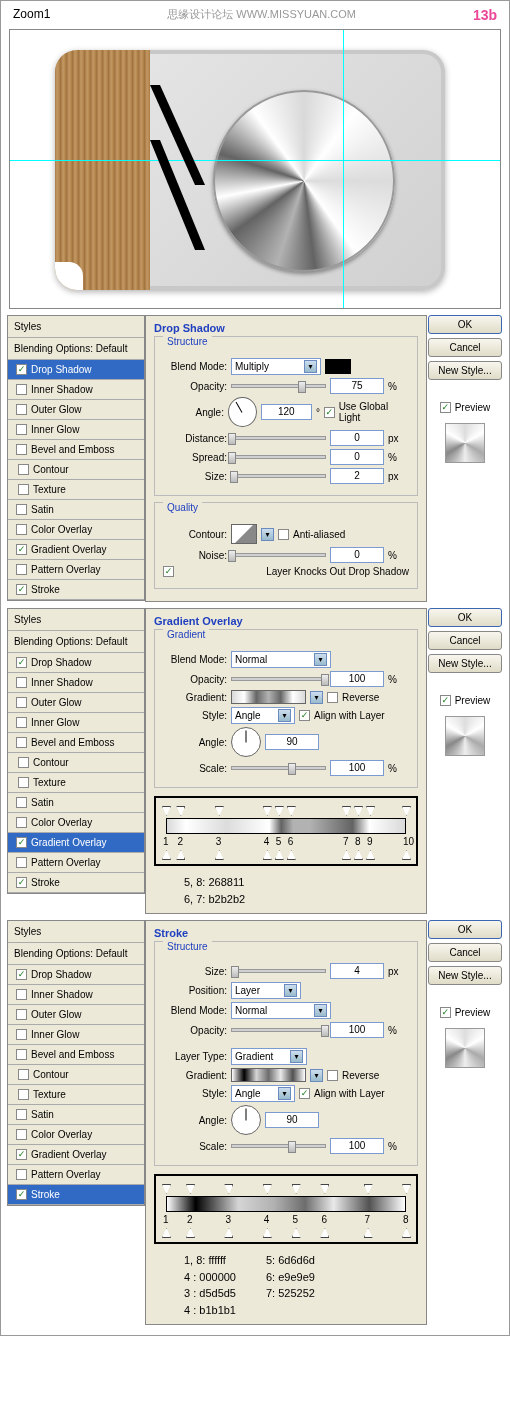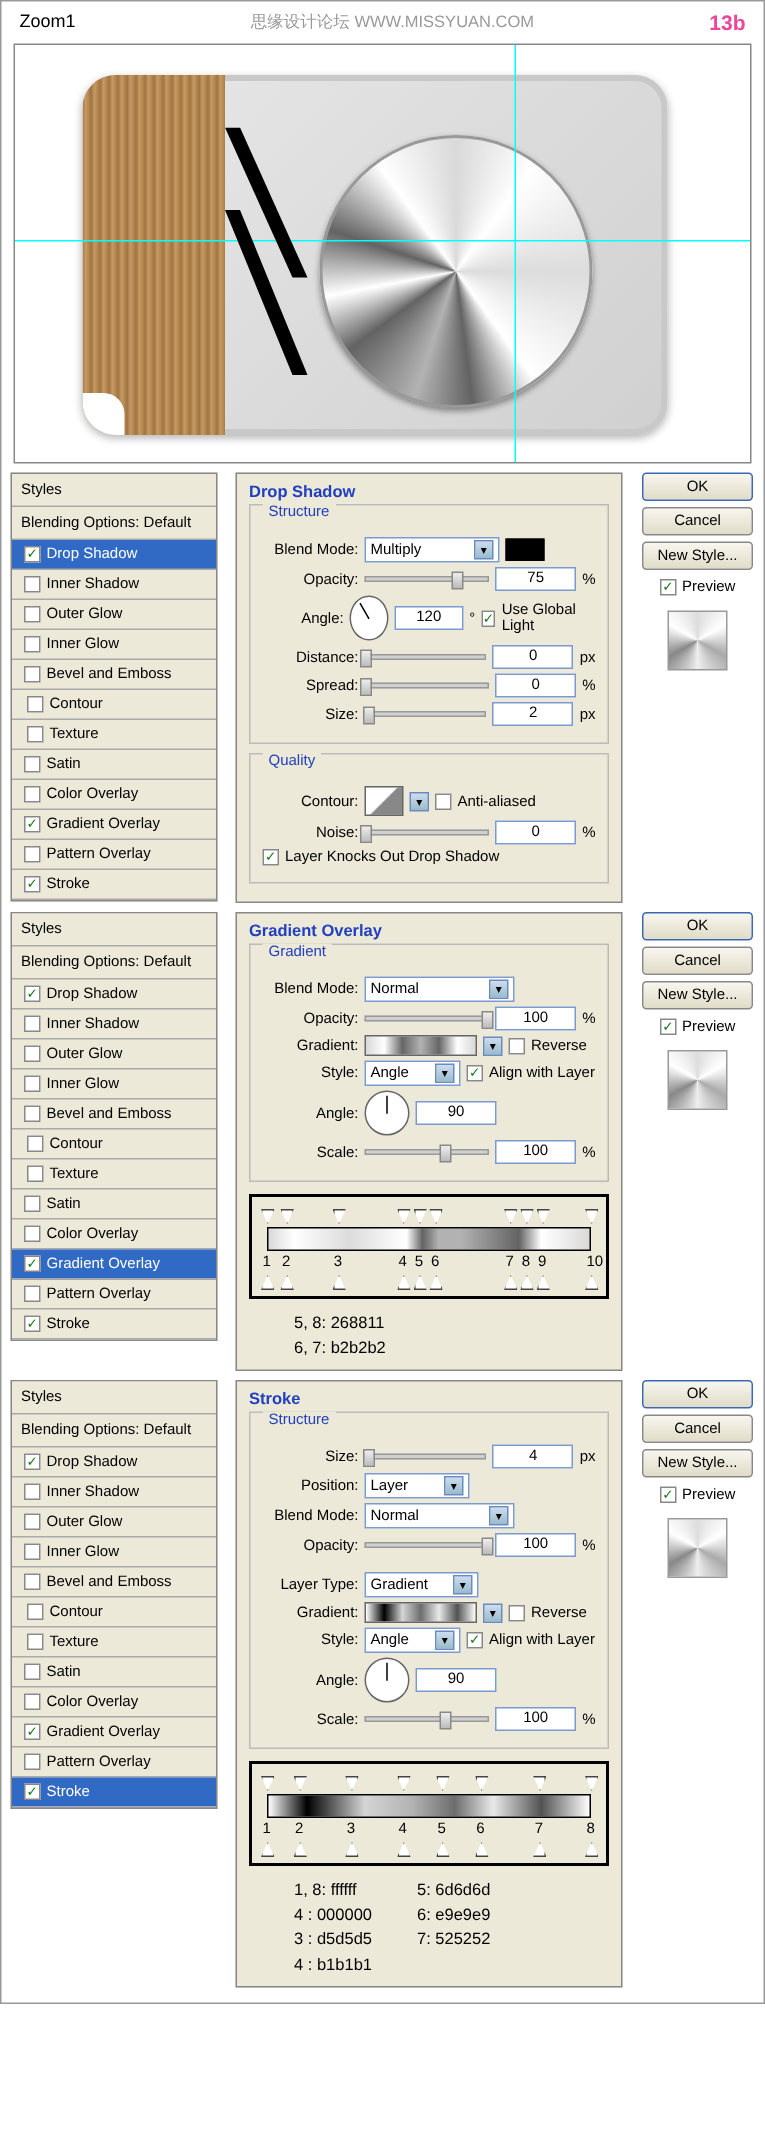--- a/index.html
+++ b/index.html
@@ -9,21 +9,21 @@
 .header-mid { color: #999; font-size: 11px; }
 .header-right { color: #ec4899; font-weight: bold; font-size: 14px; }
 .preview-img { position: relative; height: 280px; margin: 4px; border: 1px solid #888; background: #fff; }
 .device { position: absolute; left: 45px; top: 20px; width: 390px; height: 240px; border-radius: 22px; background: linear-gradient(135deg,#e8e8e8,#d0d0d0); box-shadow: 0 2px 6px rgba(0,0,0,.3), inset 0 0 0 4px #c8c8c8; overflow: hidden; }
 .wood { position: absolute; left: 0; top: 0; width: 95px; height: 240px; background: repeating-linear-gradient(90deg,#a67845,#c49964 2px,#b58850 4px,#9c6f3d 6px); }
 .notch { position: absolute; left: 0; bottom: 0; width: 28px; height: 28px; background: #fff; border-top-right-radius: 14px; }
 .knob { position: absolute; right: 50px; top: 40px; width: 182px; height: 182px; border-radius: 50%; background: conic-gradient(#d9d9d9,#fff 10%,#dcdcdc 25%,#fff 40%,#636363 48%,#b2b2b2 55%,#636363 65%,#fff 72%,#636363 80%,#fff 90%,#d9d9d9); box-shadow: 0 2px 4px rgba(0,0,0,.4), inset 0 0 0 2px #999; }
 .guide-h { position: absolute; left: 0; right: 0; top: 130px; height: 1px; background: #0ff; }
 .guide-v { position: absolute; top: 0; bottom: 0; left: 333px; width: 1px; background: #0ff; }
 
-.dialog-row { display: flex; gap: 12px; margin: 6px 2px; align-items: flex-start; }
+.dialog-row { display: flex; gap: 0; margin: 6px 2px; align-items: flex-start; }
 .styles-panel { width: 138px; border: 1px solid #888; background: #ece9d8; }
 .sp-title { background: #ece9d8; border-bottom: 1px solid #aaa; padding: 5px 6px; font-size: 10px; }
 .sp-blending { padding: 5px 6px; border-bottom: 1px solid #aaa; font-size: 10px; }
 .sp-item { display: flex; align-items: center; gap: 4px; padding: 4px 4px 4px 8px; border-bottom: 1px solid #aaa; font-size: 10px; cursor: pointer; }
 .sp-item.selected { background: #316ac5; color: #fff; }
 .sp-item.indent { padding-left: 10px; }
 .chk { width: 11px; height: 11px; border: 1px solid #888; background: #fff; display: inline-flex; align-items: center; justify-content: center; font-size: 9px; color: #1a7c1a; line-height: 1; }
 .chk.on::before { content: '✓'; }
 .settings { flex: 1; border: 1px solid #888; background: #ece9d8; padding: 6px 8px; font-size: 10px; }
 .section-title { color: #2040c0; font-weight: bold; margin-bottom: 2px; font-size: 11px; }
@@ -36,21 +36,21 @@
 .slider { flex: 1; height: 4px; background: #d0d0d0; border: 1px solid #999; position: relative; max-width: 95px; }
 .slider-thumb { position: absolute; top: -4px; width: 8px; height: 12px; background: linear-gradient(#eee,#bbb); border: 1px solid #888; transform: translateX(-50%); }
 .numbox { width: 54px; height: 16px; border: 1px solid #7a9ad0; background: #fff; text-align: center; font-size: 10px; line-height: 14px; }
 .swatch { width: 26px; height: 15px; border: 1px solid #000; background: #000; }
 .anglectl { width: 30px; height: 30px; border: 1px solid #666; border-radius: 50%; background: #fff; position: relative; }
 .angle-line { position: absolute; left: 50%; top: 50%; width: 12px; height: 1px; background: #000; transform-origin: left center; }
 .contour-sw { width: 26px; height: 20px; border: 1px solid #666; background: linear-gradient(135deg,#fff 48%,#888 52%); }
 .right-col { width: 76px; display: flex; flex-direction: column; gap: 4px; align-items: center; }
 .btn { width: 74px; height: 19px; border: 1px solid #888; background: linear-gradient(#f8f6ee,#e0dcc8); font-size: 10px; display: flex; align-items: center; justify-content: center; cursor: pointer; border-radius: 3px; }
 .btn-default { border: 1.5px solid #3a66b2; }
-.preview-chk { display: flex; align-items: center; gap: 4px; font-size: 10px; margin-top: 2px; }
+.preview-chk { display: flex; align-items: center; gap: 4px; font-size: 10px; margin-top: 18px; }
 .preview-swatch { width: 40px; height: 40px; margin-top: 6px; background: conic-gradient(#ddd,#fff,#aaa,#eee,#888,#fff,#ddd); border: 1px solid #999; }
 .gradient-bar-box { border: 2px solid #000; padding: 8px 10px 4px 10px; margin-top: 8px; background: #ece9d8; }
 .gb-top, .gb-bot { display: flex; position: relative; height: 12px; }
 .gb-stop { position: absolute; width: 9px; height: 10px; border: 1px solid #444; background: #fff; }
 .gb-stop.tri-down { clip-path: polygon(0 0, 100% 0, 50% 100%); }
 .gb-stop.tri-up { clip-path: polygon(50% 0, 100% 100%, 0 100%); }
 .gb-bar { height: 16px; border: 1px solid #000; }
 .gb1 { background: linear-gradient(90deg,#d9d9d9 0%,#fff 8%,#dcdcdc 25%,#fff 43%,#636363 48%,#b2b2b2 53%,#b2b2b2 60%,#636363 78%,#fff 85%,#d9d9d9 100%); }
 .gb2 { background: linear-gradient(90deg,#fff 0%,#000 12%,#d5d5d5 30%,#b1b1b1 45%,#6d6d6d 58%,#e9e9e9 70%,#525252 85%,#fff 100%); }
 .gb-nums { display: flex; font-size: 10px; margin-top: 2px; position: relative; height: 12px; }
@@ -200,21 +200,21 @@
             <span>Anti-aliased</span>
         </div>
         <div class="row">
             <span class="label-r">Noise:</span>
           <div class="slider">
               <div class="slider-thumb" style="left:0%"></div>
             </div>
           <div class="numbox">0</div>
             <span>%</span>
         </div>
-        <div class="row" style="justify-content:flex-start">
+        <div class="row" style="justify-content:space-between">
             <span class="chk on"></span>
             <span>Layer Knocks Out Drop Shadow</span>
           </div>
       </div>
     </div>
 
     <div class="right-col">
       <div class="btn btn-default">OK</div>
       <div class="btn">Cancel</div>
       <div class="btn">New Style...</div>

